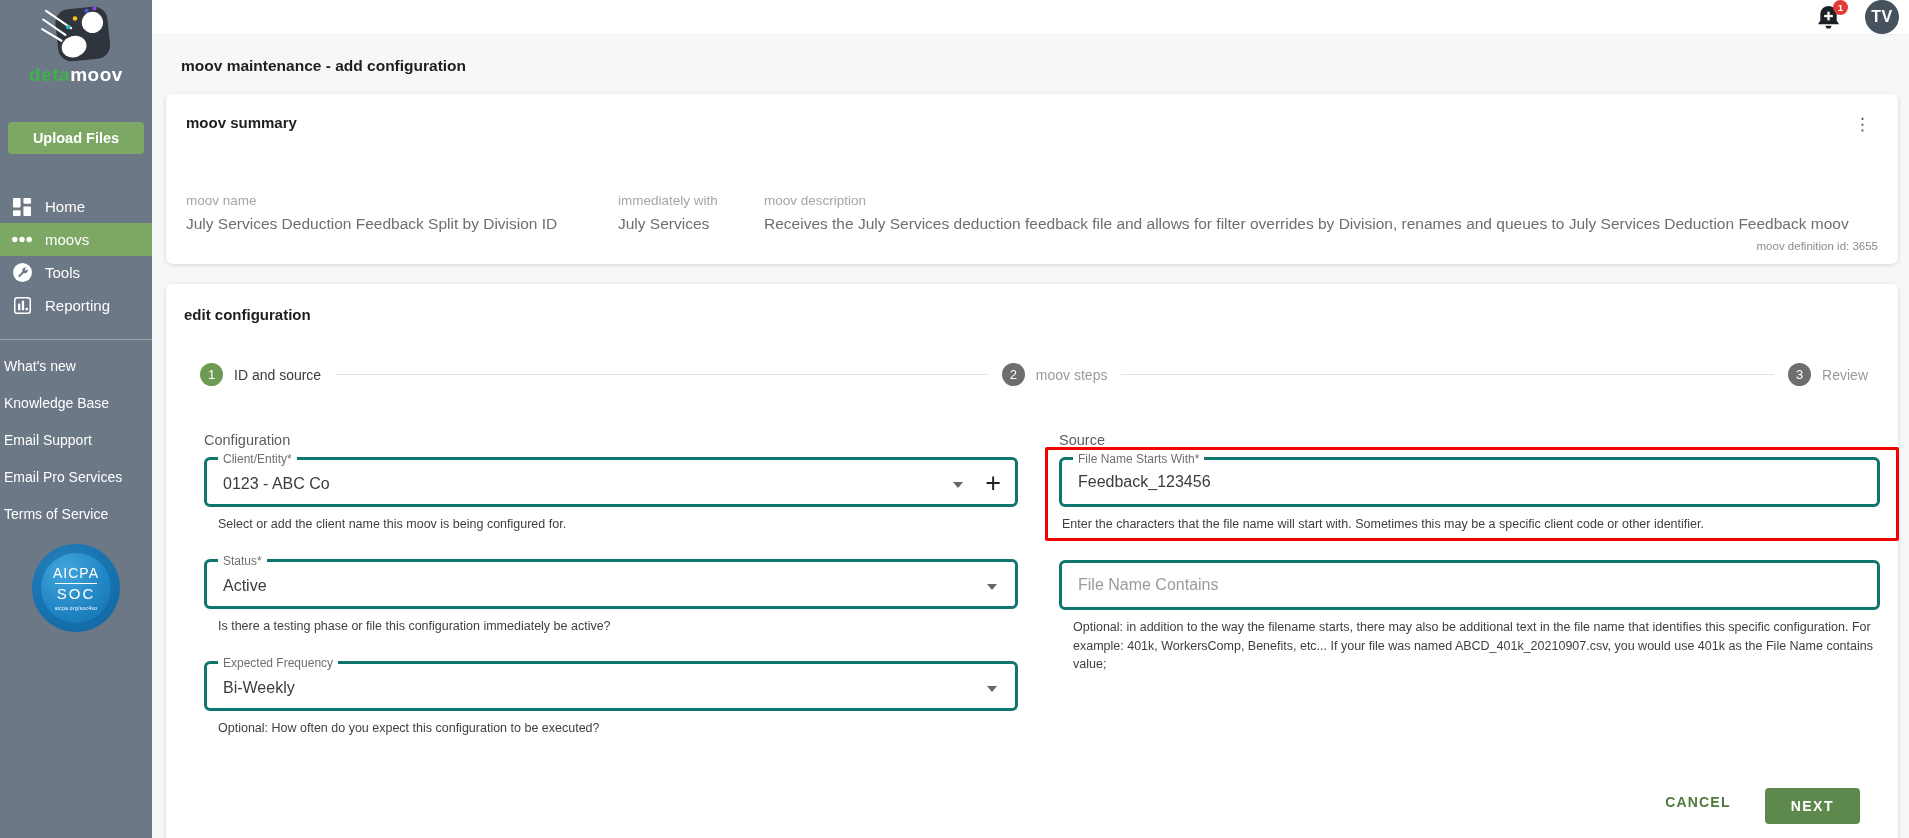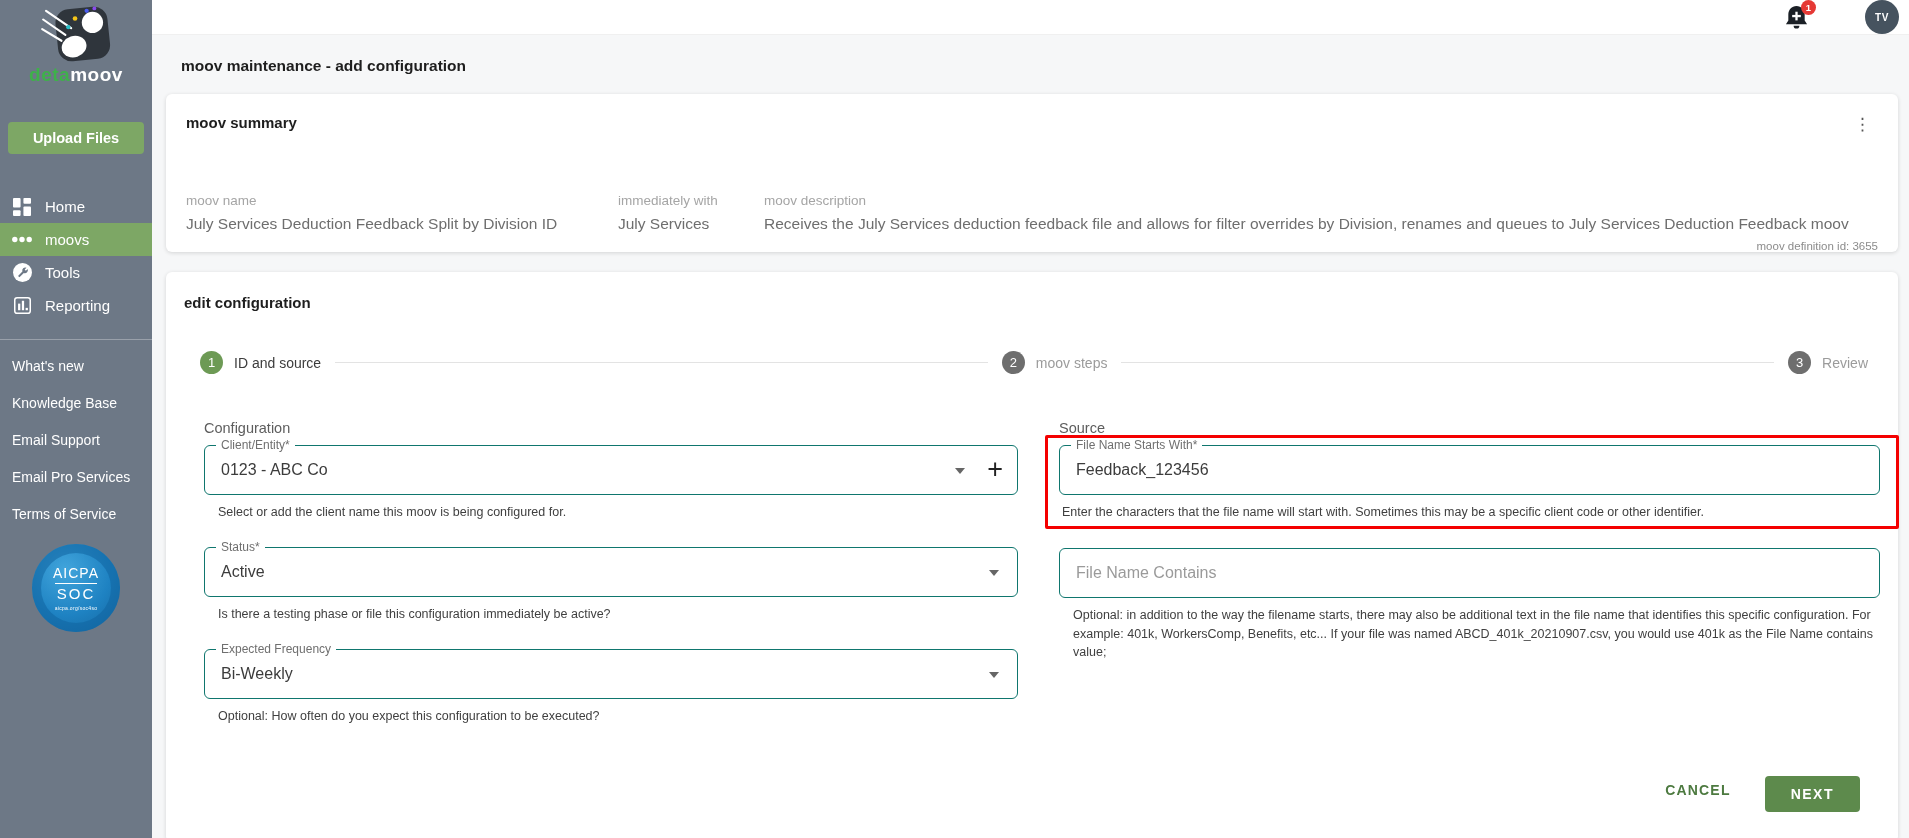--- a/index.html
+++ b/index.html
@@ -23,21 +23,21 @@
   .upload-btn {
     margin: 36px 8px 0; height: 32px;
     background: #7da765; color: #fff; font-weight: bold; font-size: 14.5px;
     border: none; border-radius: 4px; cursor: pointer; font-family: inherit;
   }
   .nav { margin-top: 36px; }
   .nav-item { display: flex; align-items: center; gap: 11px; height: 33px; padding-left: 10px; font-size: 15px; cursor: pointer; }
   .nav-item.active { background: #7da765; }
   .nav-icon { width: 24px; display: flex; justify-content: center; align-items: center; }
   .sb-divider { border: none; border-top: 1px solid rgba(255,255,255,.3); margin: 17px 0 18px; }
-  .side-links { padding-left: 12px; display: flex; flex-direction: column; gap: 21px; font-size: 14px; }
+  .side-links { padding-left: 4px; display: flex; flex-direction: column; gap: 21px; font-size: 14px; }
   .side-link { cursor: pointer; }
   .soc-badge {
     width: 88px; height: 88px; border-radius: 50%; margin: 22px auto 0;
     background: radial-gradient(circle at 38% 30%, #41a5dc, #1e82c2 55%, #15649c);
     box-shadow: inset 0 0 0 9px rgba(17,100,160,.55);
     display: flex; flex-direction: column; align-items: center; justify-content: center;
     color: #fff; text-align: center;
   }
   .soc-top { font-size: 14px; letter-spacing: 1px; }
   .soc-sep { width: 42px; border-top: 1px solid #fff; margin: 2px 0 1px; }
@@ -51,28 +51,28 @@
     display: flex; align-items: center; justify-content: flex-end; gap: 24px; padding-right: 10px;
   }
   .bell-wrap { position: relative; cursor: pointer; height: 27px; }
   .badge {
     position: absolute; top: -4px; right: -7px; width: 15px; height: 15px; border-radius: 50%;
     background: #e53935; color: #fff; font-size: 9.5px; font-weight: bold;
     display: flex; align-items: center; justify-content: center;
   }
   .avatar {
     width: 34px; height: 34px; border-radius: 50%; background: #46535f; color: #fff;
-    font-size: 10px; font-weight: bold; letter-spacing: .5px;
-    display: flex; align-items: center; justify-content: center; cursor: pointer; margin-left: 32px;
+    font-size: 16px; font-weight: bold; letter-spacing: .5px;
+    display: flex; align-items: center; justify-content: center; cursor: pointer;
   }
   .content { padding: 0 11px 0 14px; }
   .page-title { font-size: 15.5px; font-weight: bold; color: #1e1e1e; margin: 22px 0 0 15px; }
 
   .card { background: #fff; border-radius: 6px; box-shadow: 0 1px 4px rgba(0,0,0,.14); }
-  .summary-card { margin-top: 19px; padding: 20px 20px 0; }
+  .summary-card { margin-top: 19px; padding: 20px 20px 12px; }
   .card-head { display: flex; justify-content: space-between; align-items: flex-start; }
   .card-title { font-size: 15px; font-weight: bold; color: #1e1e1e; margin: 0; }
   .kebab { font-size: 17px; color: #555; line-height: 1; padding: 2px 7px; cursor: pointer; }
   .summary-fields { display: flex; margin-top: 24px; }
   .sf-label { font-size: 13.5px; color: #a5a5a5; margin-top: 34px; }
   .sf-value { font-size: 15.5px; color: #6e6e6e; margin-top: 7px; white-space: nowrap; overflow: hidden; text-overflow: ellipsis; }
   .sf-name { width: 432px; padding-right: 24px; }
   .sf-integration { width: 146px; }
   .sf-desc { flex: 1; min-width: 0; }
   .def-id { text-align: right; font-size: 11.5px; color: #8c8c8c; margin-top: 7px; }
@@ -89,21 +89,21 @@
   .step-label { font-size: 14px; color: #9b9b9b; }
   .step.active .step-label { color: #3c3c3c; }
   .step-line { flex: 1; border-top: 1px solid #e3e3e3; margin: 0 14px; }
 
   .form-grid { display: flex; margin: 46px 0 0 20px; }
   .form-col.left { width: 814px; min-width: 814px; }
   .form-col.right { flex: 1; margin-left: 41px; min-width: 0; }
   .col-header { font-size: 14.5px; color: #5d5d5d; margin-bottom: 9px; }
   .field-group { margin-bottom: 25px; }
   .mat-field {
-    position: relative; height: 50px; border: 1px solid #0f766e; border-radius: 6px;
+    position: relative; height: 50px; border: 3px solid #0f766e; border-radius: 6px;
     background: #fff; cursor: pointer;
   }
   .mat-label {
     position: absolute; top: -7px; left: 11px; background: #fff; padding: 0 5px;
     font-size: 12px; color: #6f6f6f; line-height: 1.1; white-space: nowrap;
   }
   .mat-value { display: block; line-height: 48px; padding: 0 70px 0 16px; font-size: 16px; color: #3c3c3c; white-space: nowrap; overflow: hidden; }
   .caret {
     position: absolute; top: 22px; right: 18px; width: 0; height: 0;
     border-left: 5px solid transparent; border-right: 5px solid transparent; border-top: 6px solid #666;

